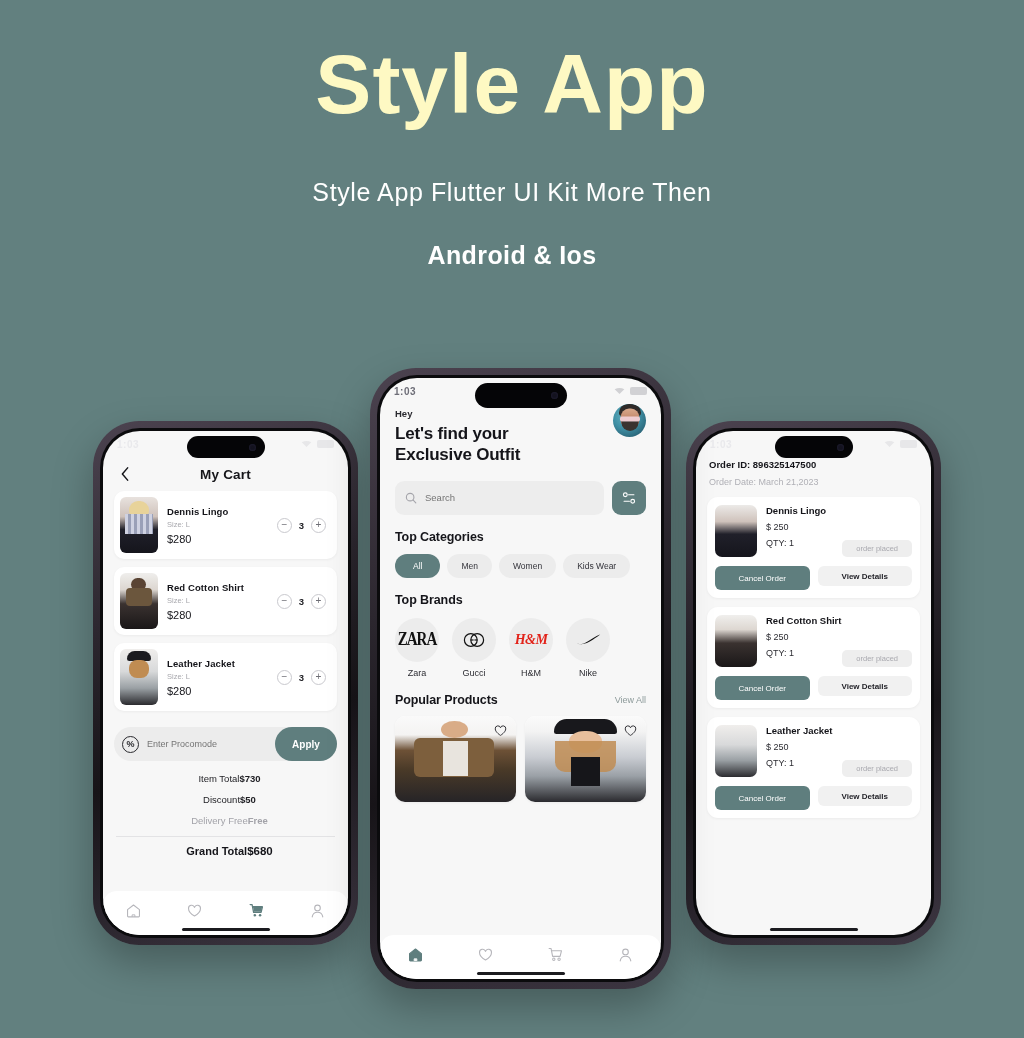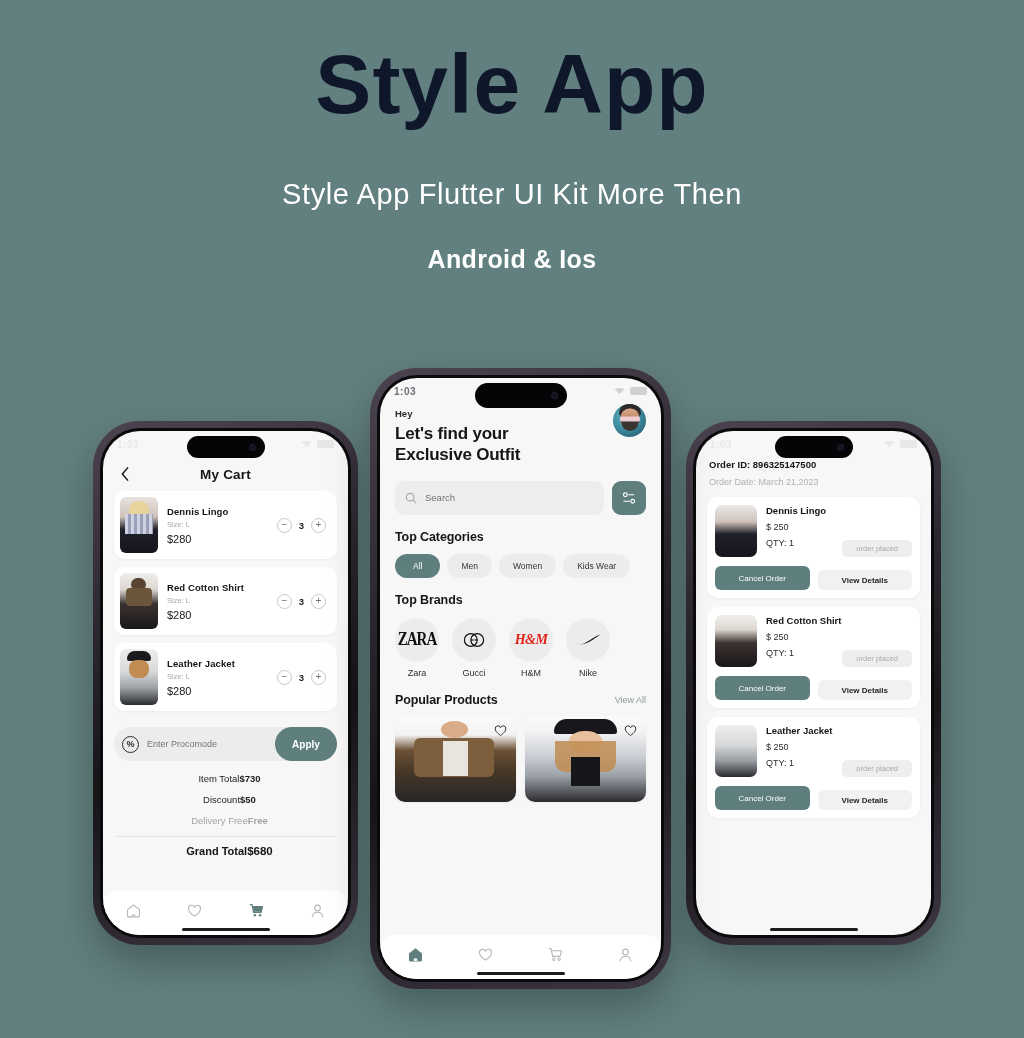--- a/index.html
+++ b/index.html
@@ -10,27 +10,27 @@
     overflow: hidden;
   }
   .page { position: relative; width: 1024px; height: 1038px; }
 
   
   .hero { position: absolute; top: 0; left: 0; width: 1024px; text-align: center; }
   .hero-title {
     margin-top: 42px;
     font-size: 84px;
     font-weight: 800;
-    color: #0f172a;
+    color: #fef9c3;
     letter-spacing: 1px;
     line-height: 1.0;
   }
   .hero-sub1 {
     margin-top: 52px;
-    font-size: 29px;
+    font-size: 25px;
     color: #ffffff;
     font-weight: 400;
     letter-spacing: .6px;
   }
   .hero-sub2 {
     margin-top: 27px;
     font-size: 25px;
     color: #ffffff;
     letter-spacing: .4px;
   }
@@ -274,21 +274,21 @@
   }
   .ord-info { flex: 1 1 auto; min-width:0; position: relative; }
   .ord-name { font-size: 9.5px; font-weight: 800; color: #15151a; }
   .ord-price { font-size: 9px; color: #2b2b31; margin-top: 6px; }
   .ord-qty { font-size: 9px; color: #2b2b31; margin-top: 6px; }
   .ord-badge {
     position:absolute; right: 0; bottom: 0;
     background: #eeeeee; border-radius: 5px; padding: 4px 14px;
     font-size: 7.5px; color: #a9a9af;
   }
-  .ord-actions { display:flex; gap: 8px; margin-top: 9px; align-items: flex-end; }
+  .ord-actions { display:flex; gap: 8px; margin-top: 9px; }
   .btn-cancel {
     flex: 1 1 0; height: 24px; border-radius: 6px; background: #5f7e7e; color: #fff;
     border:none; font-size: 8px; cursor:pointer; font-family:"Liberation Sans", sans-serif;
   }
   .btn-view {
     flex: 1 1 0; height: 20px; border-radius: 6px; background: #f1f1f1; color: #24242a;
     border:none; font-size: 8px; font-weight: 600; cursor:pointer; font-family:"Liberation Sans", sans-serif;
   }
   .orders-footer { flex:0 0 auto; height: 22px; position: relative; background: transparent; }
 </style>

